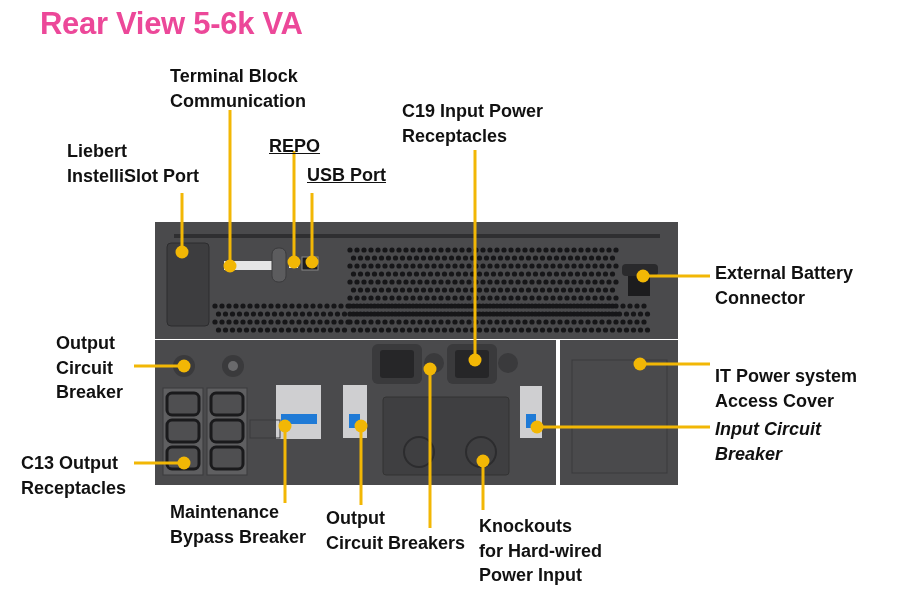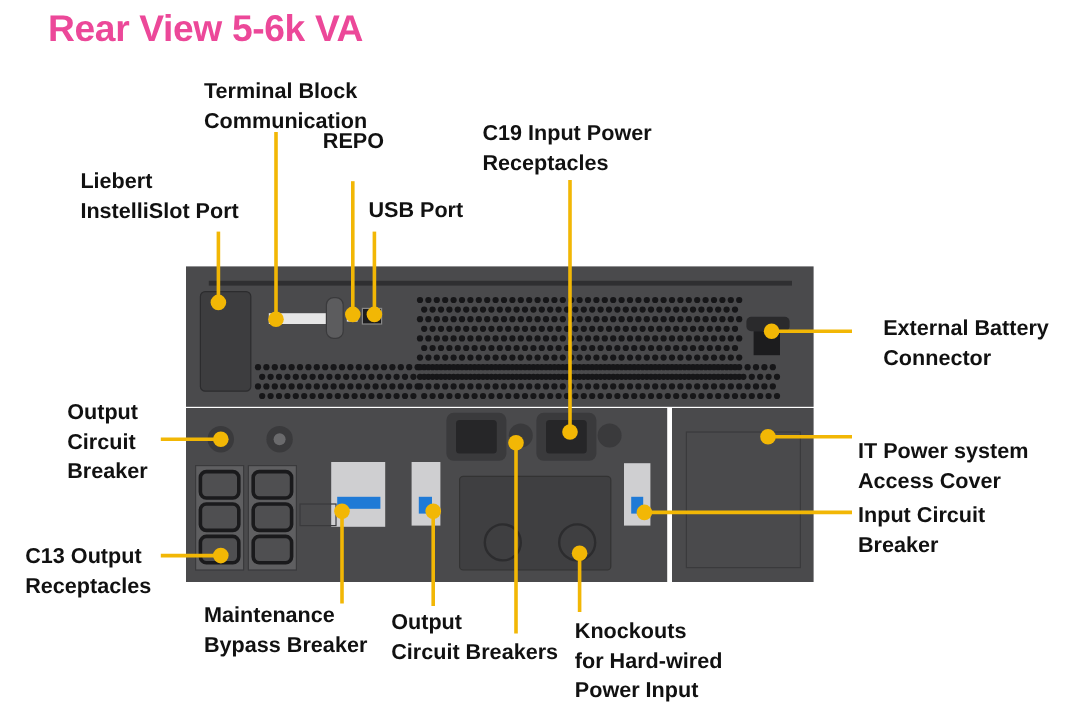--- a/index.html
+++ b/index.html
@@ -703,34 +703,34 @@
     <circle class="dot" cx="184" cy="463" r="6.5"></circle>
     <circle class="dot" cx="285" cy="426" r="6.5"></circle>
     <circle class="dot" cx="361" cy="426" r="6.5"></circle>
     <circle class="dot" cx="430" cy="369" r="6.5"></circle>
     <circle class="dot" cx="483" cy="461" r="6.5"></circle>
   </g>
 </svg>
 
 <div class="lbl" style="left:170px;top:64px;">Terminal Block
 Communication</div>
-<div class="lbl" style="left:269px;top:105px;">REPO</div>
+<div class="lbl" style="left:269px;top:134px;text-decoration:underline;">REPO</div>
 <div class="lbl" style="left:67px;top:139px;">Liebert
 InstelliSlot Port</div>
-<div class="lbl" style="left:307px;top:163px;">USB Port</div>
+<div class="lbl" style="left:307px;top:163px;text-decoration:underline;">USB Port</div>
 <div class="lbl" style="left:402px;top:99px;">C19 Input Power
 Receptacles</div>
-<div class="lbl" style="left:736px;top:261px;">External Battery
+<div class="lbl" style="left:715px;top:261px;">External Battery
 Connector</div>
 <div class="lbl" style="left:56px;top:331px;">Output
 Circuit
 Breaker</div>
 <div class="lbl" style="left:715px;top:364px;">IT Power system
 Access Cover</div>
-<div class="lbl" style="left:715px;top:417px;">Input Circuit
+<div class="lbl" style="left:715px;top:417px;font-style:italic;">Input Circuit
 Breaker</div>
 <div class="lbl" style="left:21px;top:451px;">C13 Output
 Receptacles</div>
 <div class="lbl" style="left:170px;top:500px;">Maintenance
 Bypass Breaker</div>
 <div class="lbl" style="left:326px;top:506px;">Output
 Circuit Breakers</div>
 <div class="lbl" style="left:479px;top:514px;">Knockouts
 for Hard-wired
 Power Input</div>

